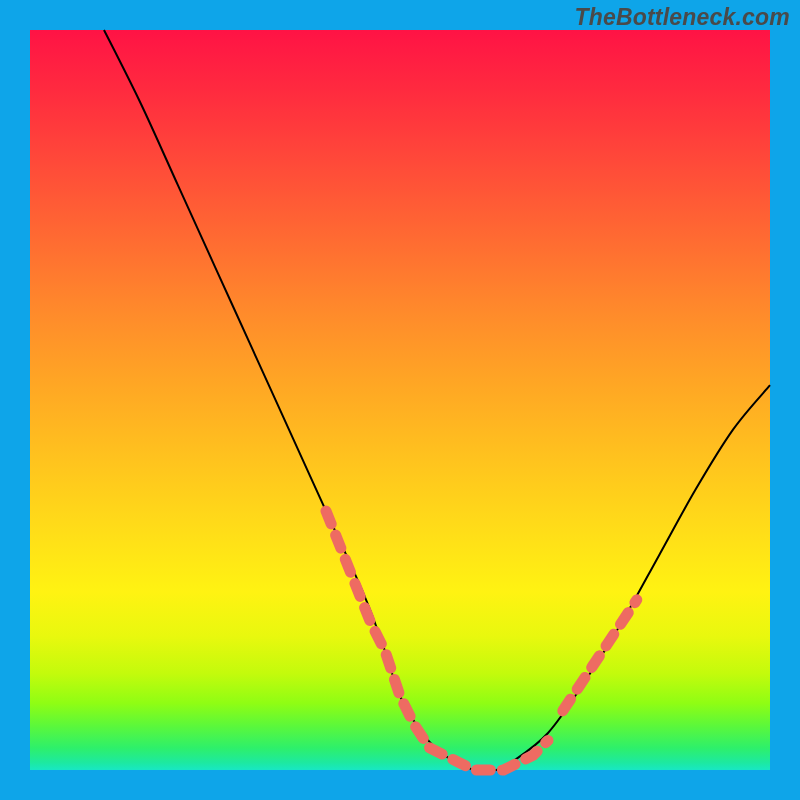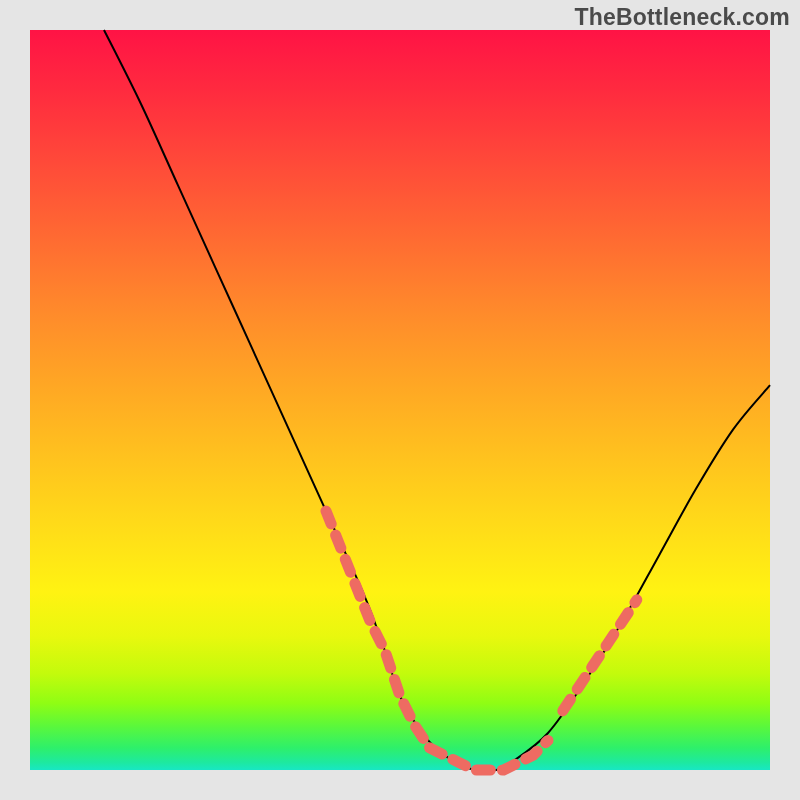--- a/index.html
+++ b/index.html
@@ -8,21 +8,22 @@
     width: 800px;
     height: 800px;
     background: #000000;
     font-family: Arial, Helvetica, sans-serif;
     overflow: hidden;
   }
   .frame {
     position: relative;
     width: 800px;
     height: 800px;
-    background: #e5e5e5;
+    background: #0ea5e9;
+    font-style: italic;
   }
   .watermark {
     position: absolute;
     top: 4px;
     right: 10px;
     color: #4a4a4a;
     font-size: 23px;
     font-weight: 600;
     letter-spacing: 0.2px;
     z-index: 20;

